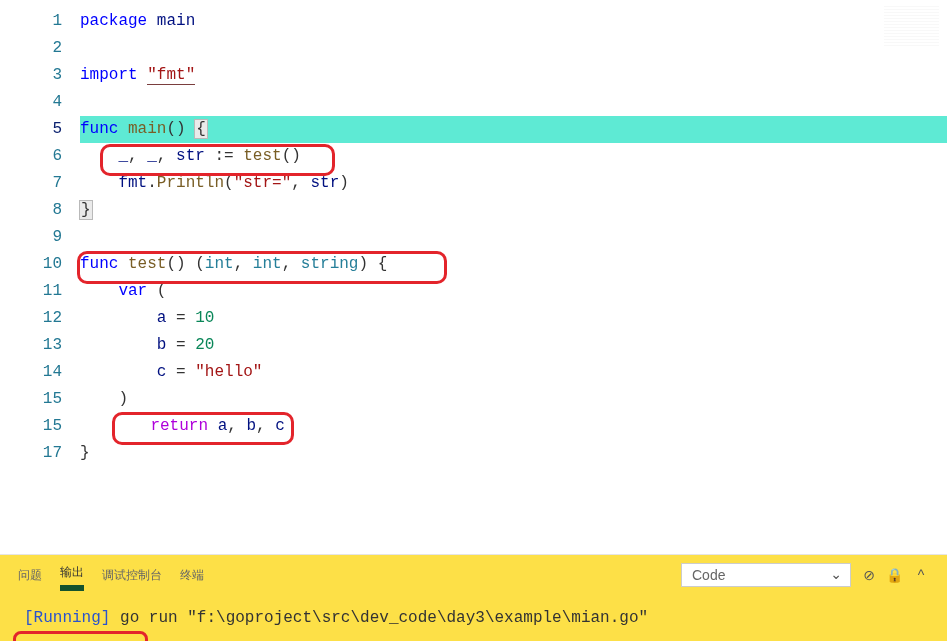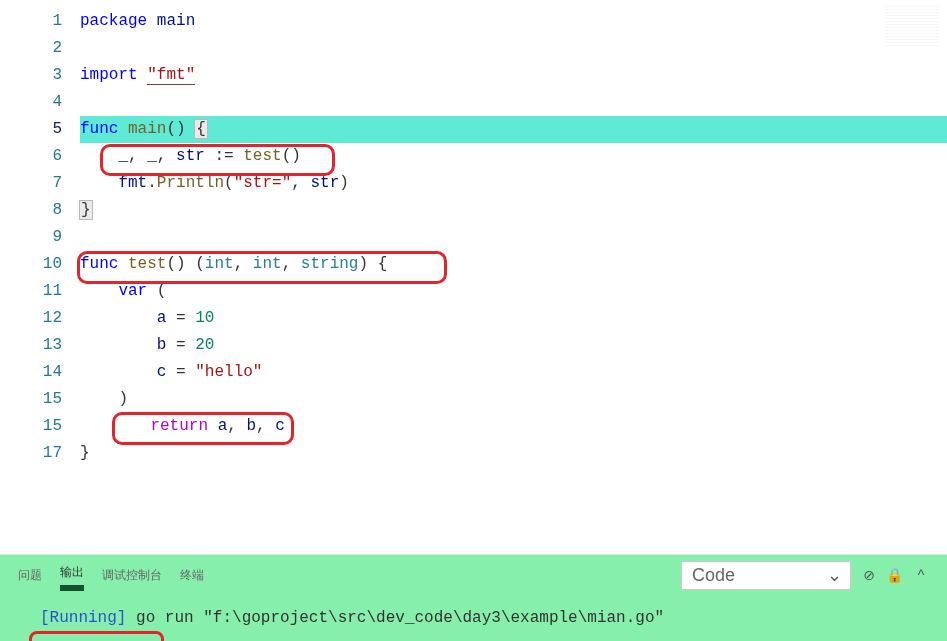--- a/index.html
+++ b/index.html
@@ -62,21 +62,21 @@
   position: absolute;
   right: 8px;
   top: 6px;
   width: 55px;
   height: 40px;
   background: linear-gradient(#eee 1px, transparent 1px) 0 0/100% 3px;
   opacity: 0.4;
 }
 .panel {
   border-top: 1px solid #e5e5e5;
-  background: #86efac;
+  background: #fde047;
   padding: 6px 18px 10px 18px;
   font-family: -apple-system, "Segoe UI", sans-serif;
 }
 .panel-tabs {
   display: flex;
   align-items: center;
   gap: 18px;
   font-size: 12px;
   color: #666;
   height: 28px;
@@ -85,21 +85,21 @@
 .panel-tab.active { color: #333; border-bottom: 6px solid #14532d; font-weight: 500;}
 .panel-right {
   margin-left: auto;
   display: flex;
   align-items: center;
   gap: 10px;
 }
 .dropdown {
   border: 1px solid #ccc;
   padding: 3px 26px 3px 10px;
-  font-size: 18px;
+  font-size: 14px;
   position: relative;
   min-width: 170px;
   background: #fff;
   cursor: pointer;
 }
 .dropdown::after {
   content: "⌄";
   position: absolute;
   right: 8px;
   top: 2px;
@@ -110,21 +110,20 @@
   color:#555; cursor:pointer; font-size:14px;
 }
 .terminal {
   font-family: Consolas, 'Courier New', monospace;
   font-size: 16px;
   line-height: 26px;
   color: #333;
   padding-top: 16px;
   padding-left: 6px;
   position: relative;
-  margin-left: 16px;
 }
 .term-info { color: #2a53cd; }
 .term-path { color: #333; }
 .redbox-term {
   position: absolute;
   border: 3px solid #e3242b;
   border-radius: 8px;
   pointer-events: none;
 }
 </style>

